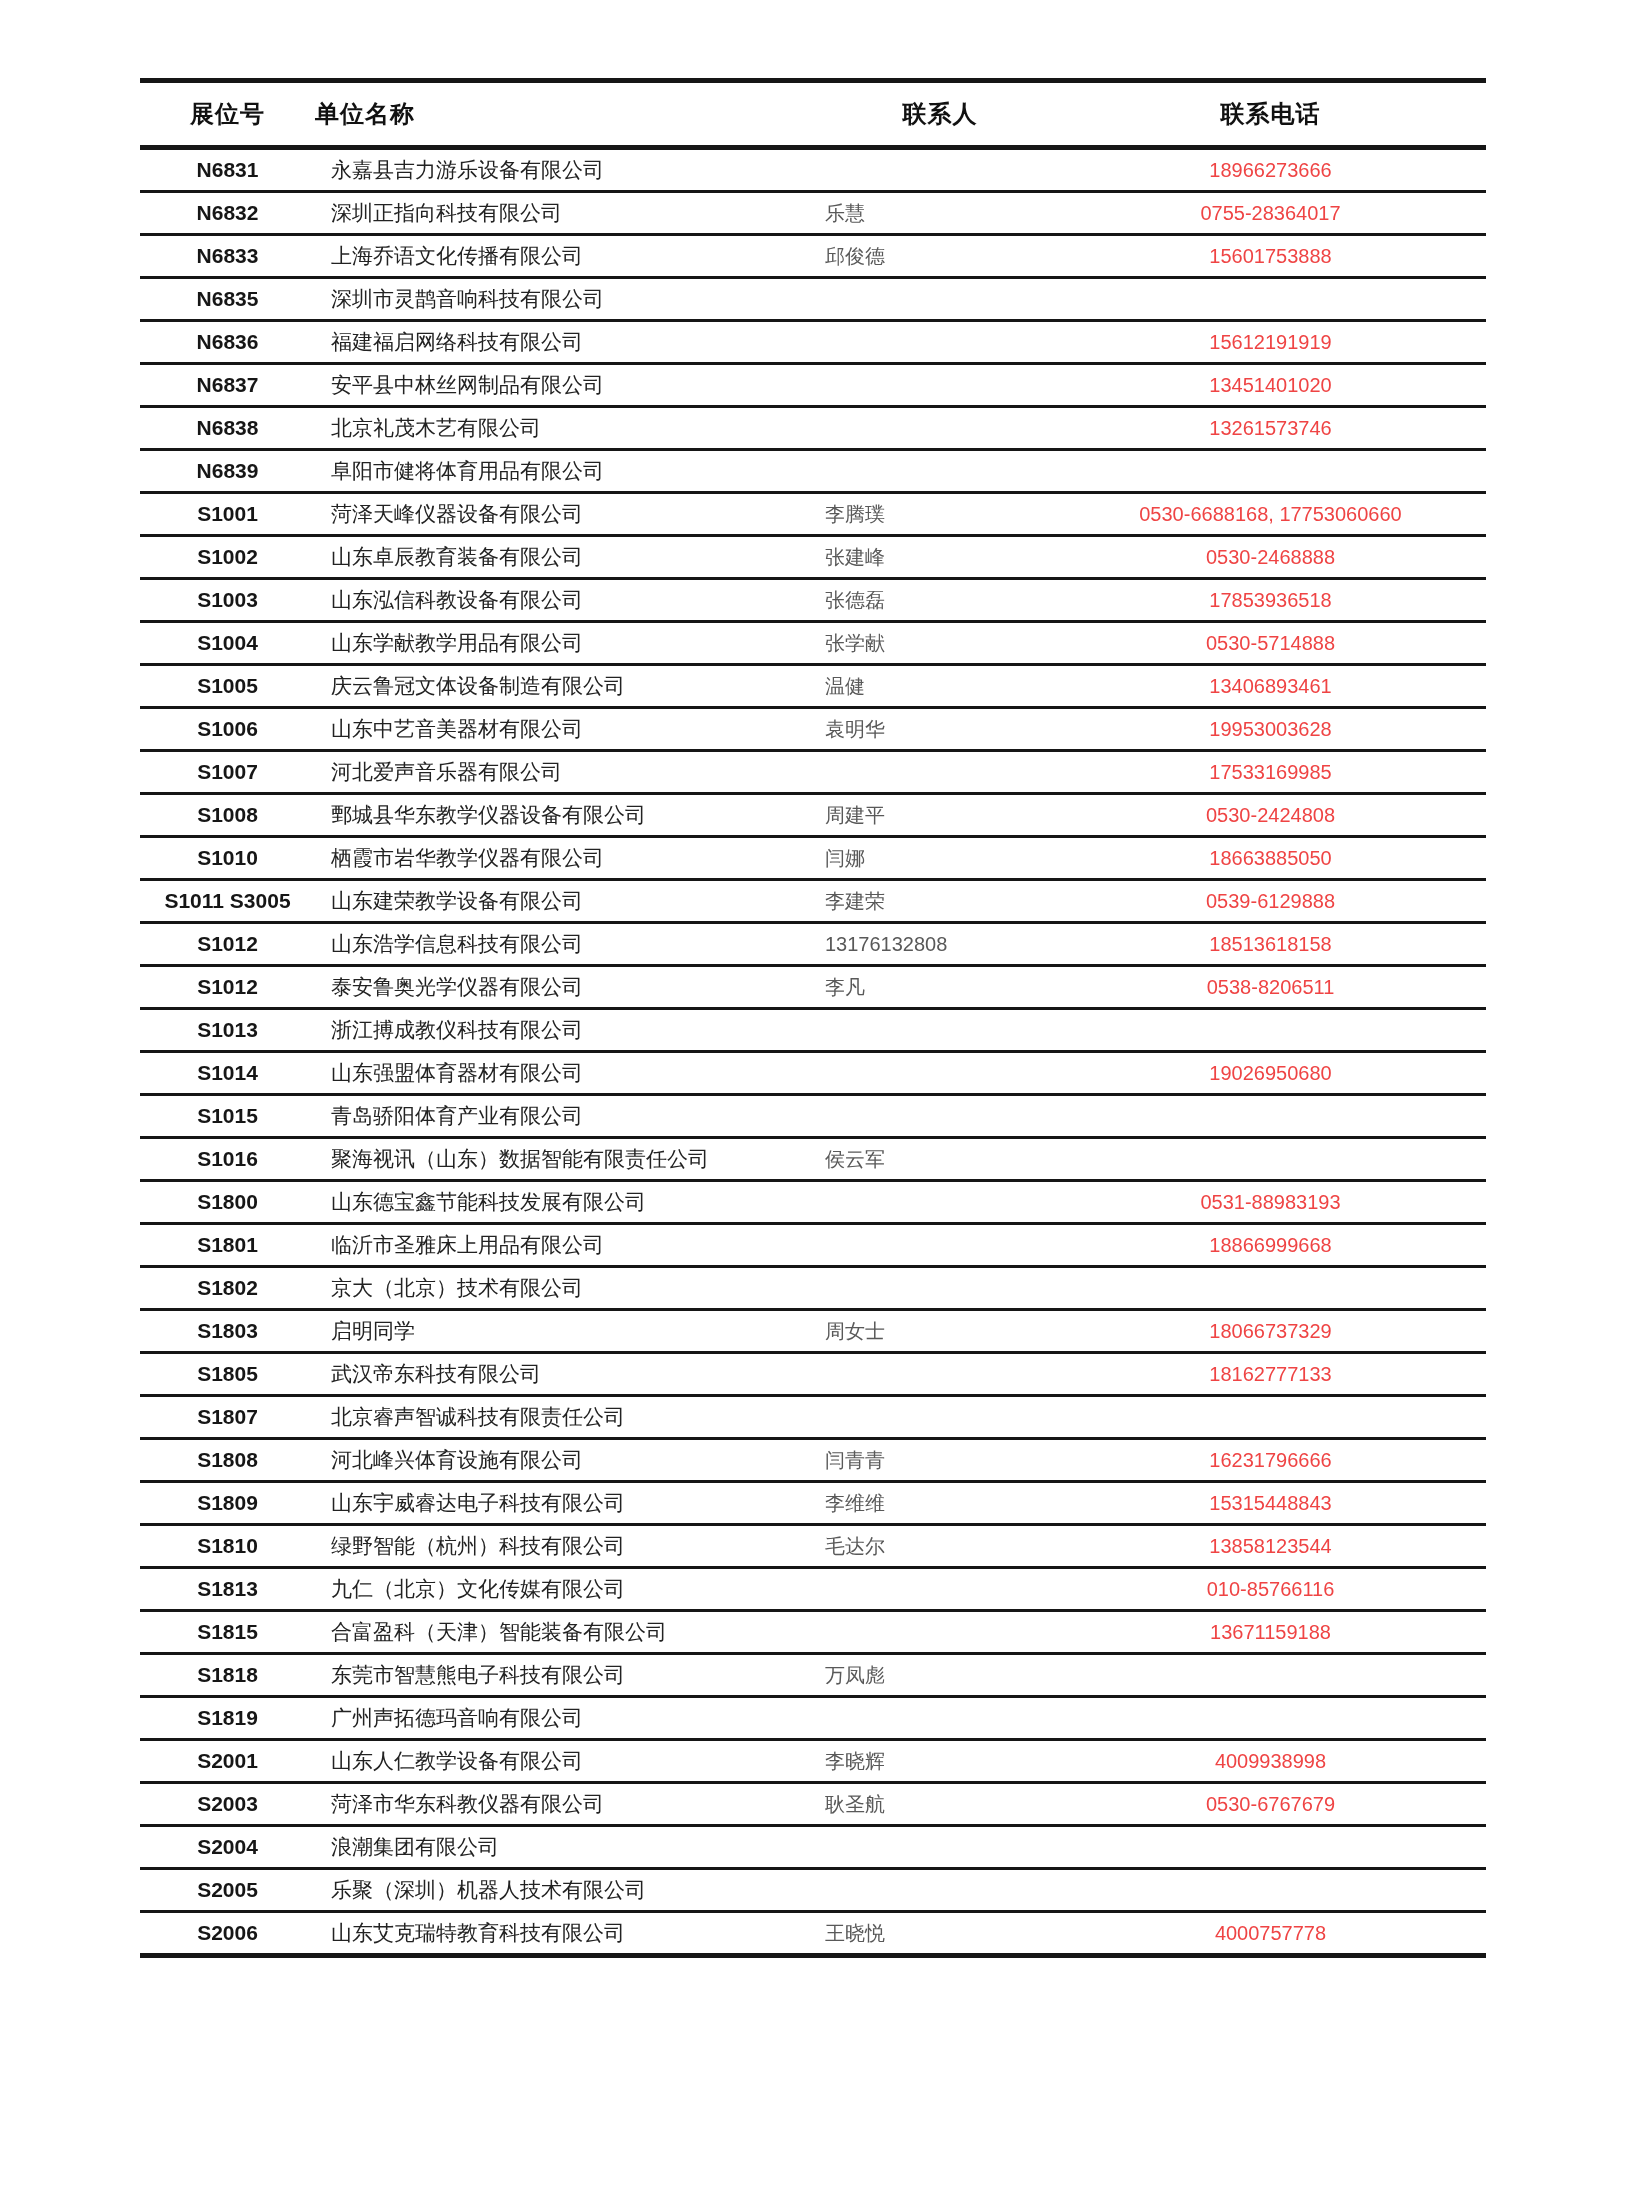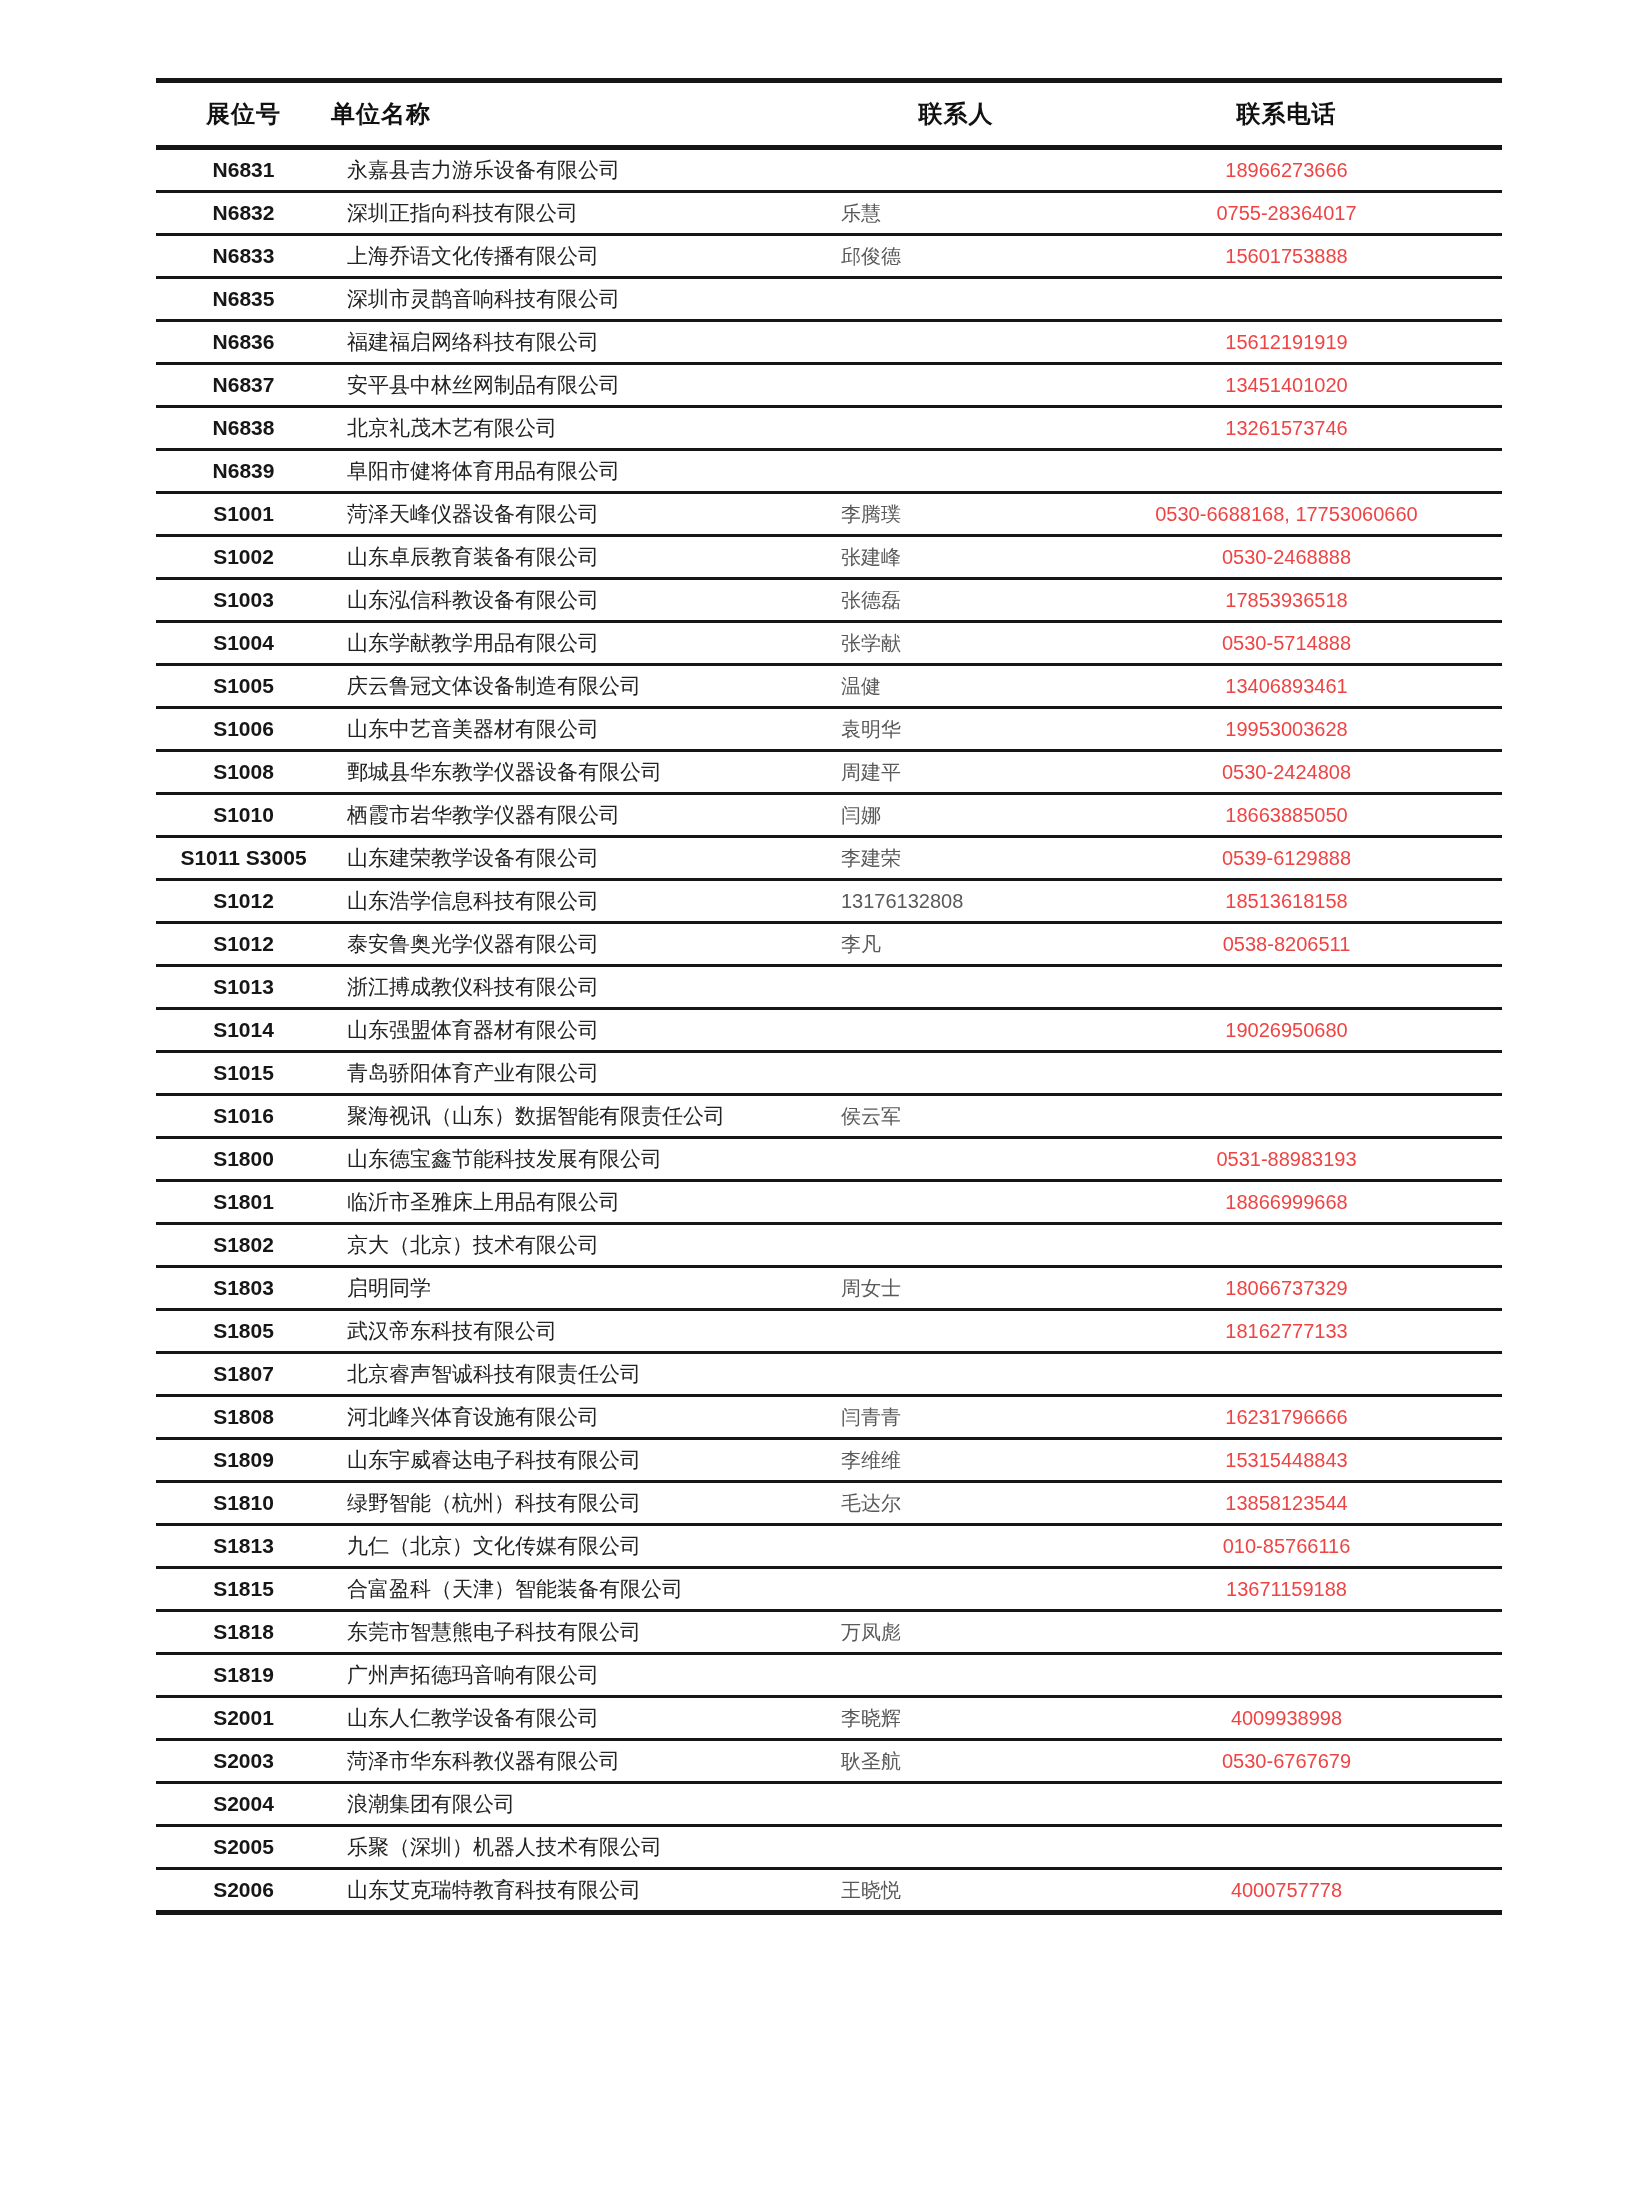--- a/index.html
+++ b/index.html
@@ -11,21 +11,21 @@
   .page {
     position: relative;
     width: 1633px;
     height: 2199px;
     margin: 0 auto;
     background: #ffffff;
     overflow: hidden;
   }
   .table-wrap {
     position: absolute;
-    left: 156px;
+    left: 140px;
     top: 78px;
     width: 1346px;
   }
   table.exhibitors {
     width: 100%;
     border-collapse: collapse;
     table-layout: fixed;
     border-top: 5px solid #161616;
   }
   col.c-booth   { width: 175px; }
@@ -177,20 +177,26 @@
     <td class="contact">温健</td>
     <td class="phone">13406893461</td>
   </tr>
           <tr>
     <td class="booth">S1006</td>
     <td class="company">山东中艺音美器材有限公司</td>
     <td class="contact">袁明华</td>
     <td class="phone">19953003628</td>
   </tr>
           <tr>
+    <td class="booth">S1007</td>
+    <td class="company">河北爱声音乐器有限公司</td>
+    <td class="contact"></td>
+    <td class="phone">17533169985</td>
+  </tr>
+          <tr>
     <td class="booth">S1008</td>
     <td class="company">鄄城县华东教学仪器设备有限公司</td>
     <td class="contact">周建平</td>
     <td class="phone">0530-2424808</td>
   </tr>
           <tr>
     <td class="booth">S1010</td>
     <td class="company">栖霞市岩华教学仪器有限公司</td>
     <td class="contact">闫娜</td>
     <td class="phone">18663885050</td>

